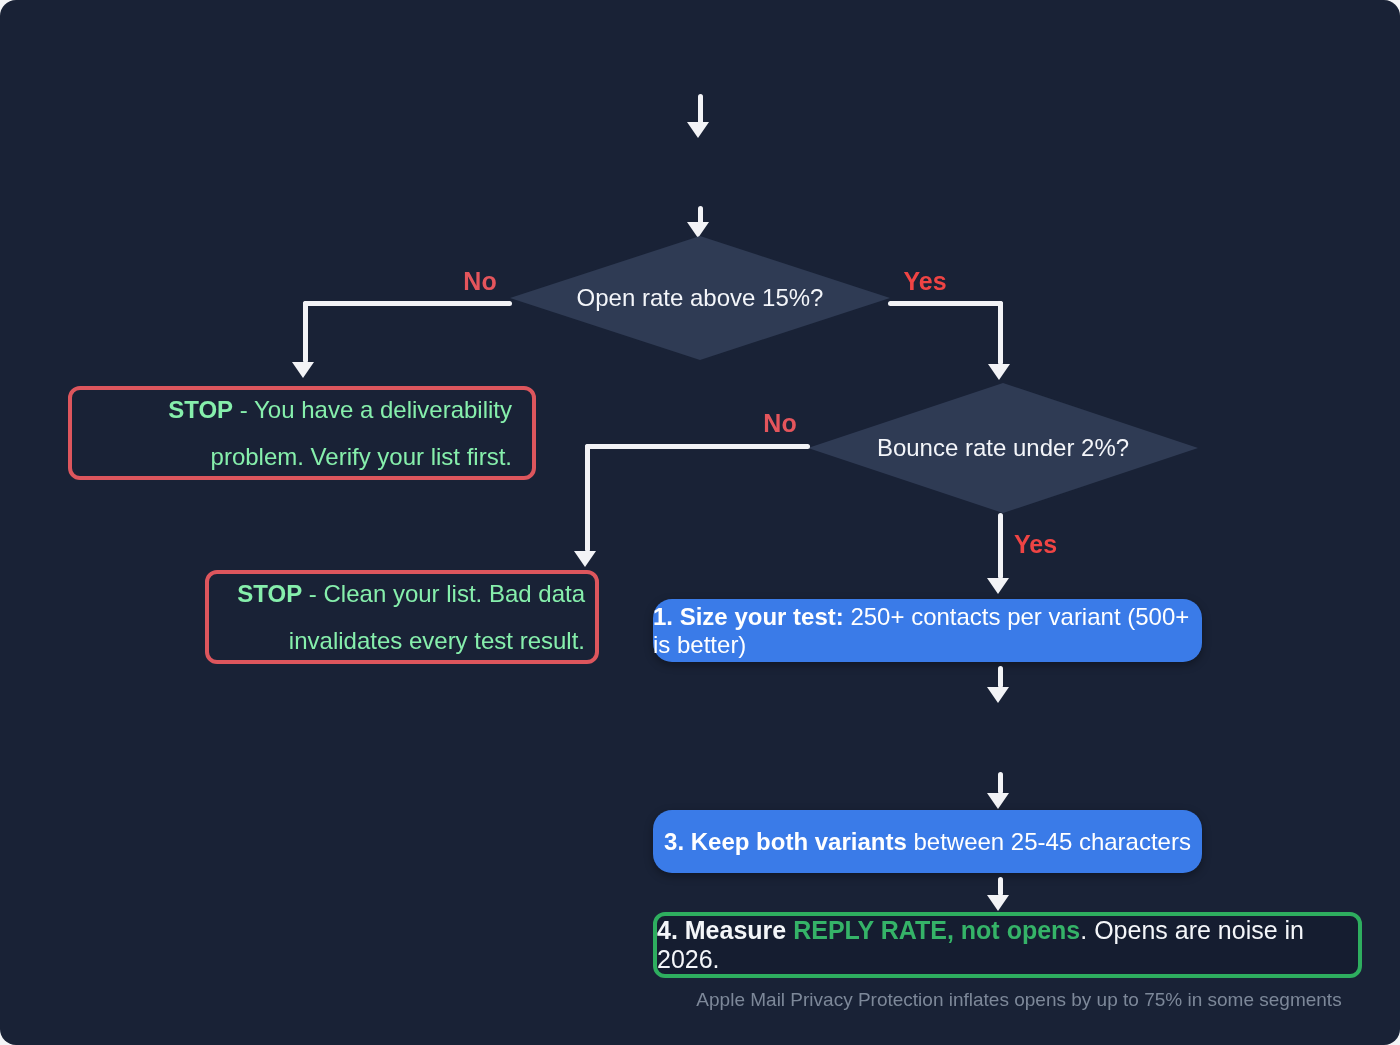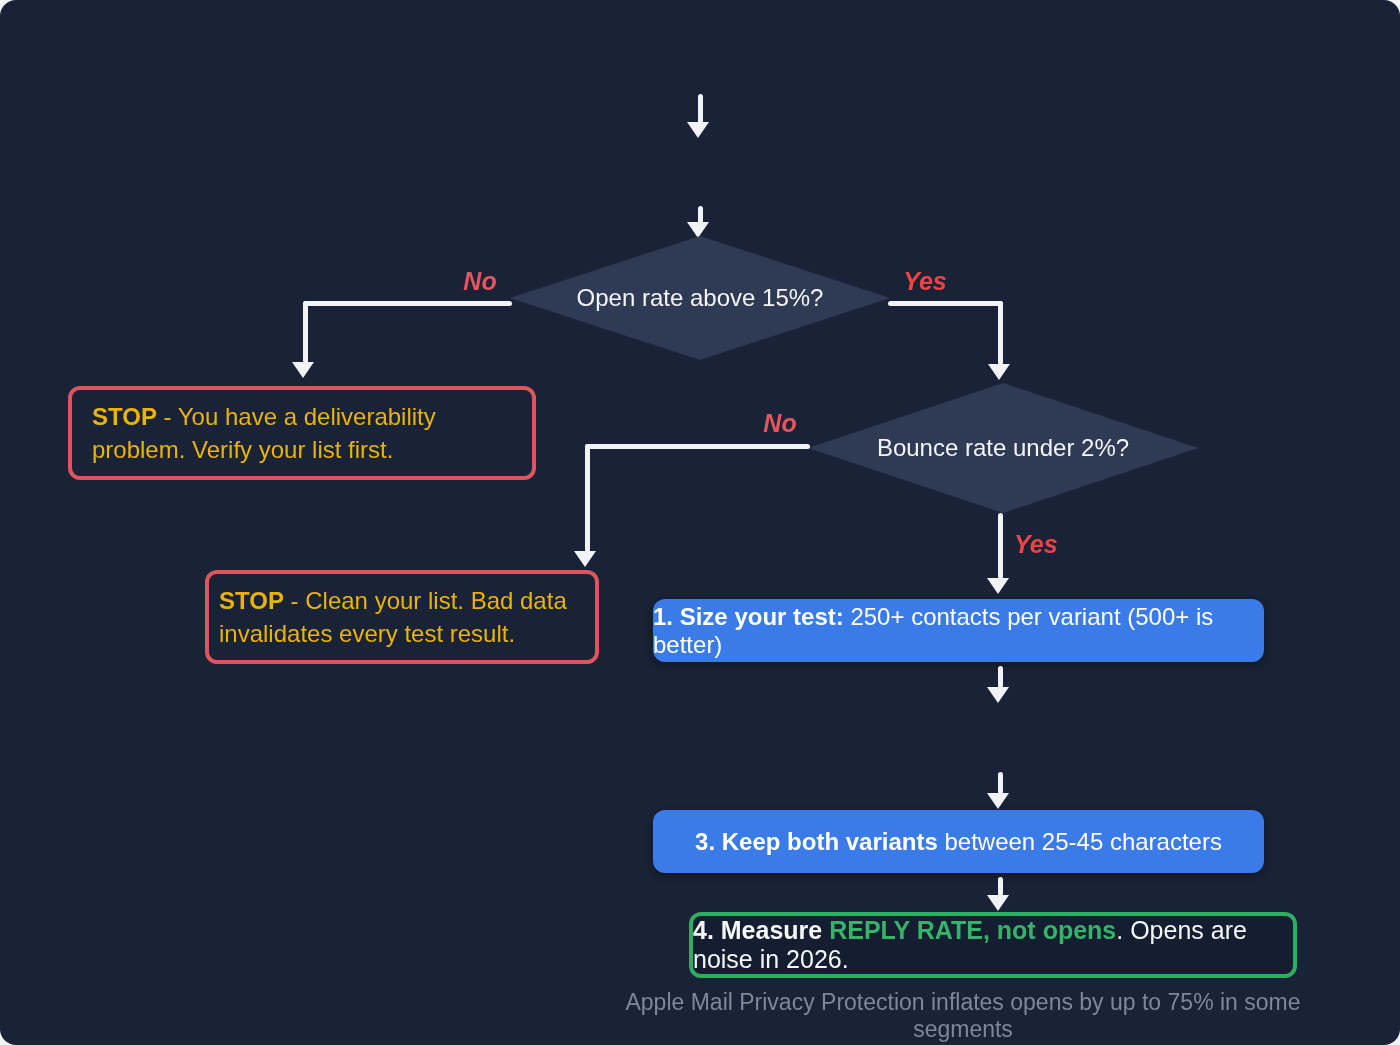--- a/index.html
+++ b/index.html
@@ -25,46 +25,46 @@
     color:#fff;font-size:25px;box-shadow:0 3px 8px rgba(0,0,0,.35);
   }
   .diamond{
     position:absolute;background:#2f3b54;
     clip-path:polygon(50% 0,100% 50%,50% 100%,0 50%);
     display:flex;align-items:center;justify-content:center;
     color:#f3f5f9;font-size:24px;
   }
   .d1{left:510px;top:236px;width:380px;height:124px;}
   .d2{left:808px;top:383px;width:390px;height:130px;}
-  .branch{position:absolute;font-size:25px;font-weight:bold;font-style:italic;}
+  .branch{position:absolute;font-size:25px;font-weight:bold;}
   .no{color:#e4555c;}
   .yes{color:#ef4444;}
   .stopbox{
     position:absolute;border:4px solid #dd565d;border-radius:12px;
-    color:#eab308;font-size:24px;line-height:33px;text-align:left;
+    color:#86efac;font-size:24px;line-height:47px;text-align:right;
     display:flex;align-items:center;justify-content:center;box-sizing:border-box;
   }
   .stop1{left:68px;top:386px;width:468px;height:94px;padding:10px 20px;}
   .stop2{left:205px;top:570px;width:394px;height:94px;padding:10px 10px;}
   .step{
-    position:absolute;left:653px;width:611px;height:63px;background:#3a7be8;border-radius:12px;
+    position:absolute;left:653px;width:549px;height:63px;background:#3a7be8;border-radius:19px;
     display:flex;align-items:center;justify-content:center;color:#fff;font-size:24px;
     box-shadow:0 3px 8px rgba(0,0,0,.35);
   }
   .s1{top:599px}.s2{top:705px}.s3{top:810px}
   .finalbox{
-    position:absolute;left:689px;top:912px;width:608px;height:66px;box-sizing:border-box;
+    position:absolute;left:653px;top:912px;width:709px;height:66px;box-sizing:border-box;
     border:4px solid #2eae5f;border-radius:12px;background:rgba(10,16,30,.25);
     display:flex;align-items:center;justify-content:center;color:#f4f6f9;font-size:25px;
   }
   .hl{color:#35b368;font-weight:bold;}
   .b{font-weight:bold;}
   .footnote{
-    position:absolute;left:608px;top:989px;width:710px;text-align:center;
-    color:#7d8899;font-size:23px;
+    position:absolute;left:664px;top:989px;width:710px;text-align:center;
+    color:#7d8899;font-size:19px;
   }
 </style>
 </head>
 <body>
 
 <div id="canvas">
 
 
   <div>
     <div class="vline" style="left:698px;top:94px;height:30px;"></div>

